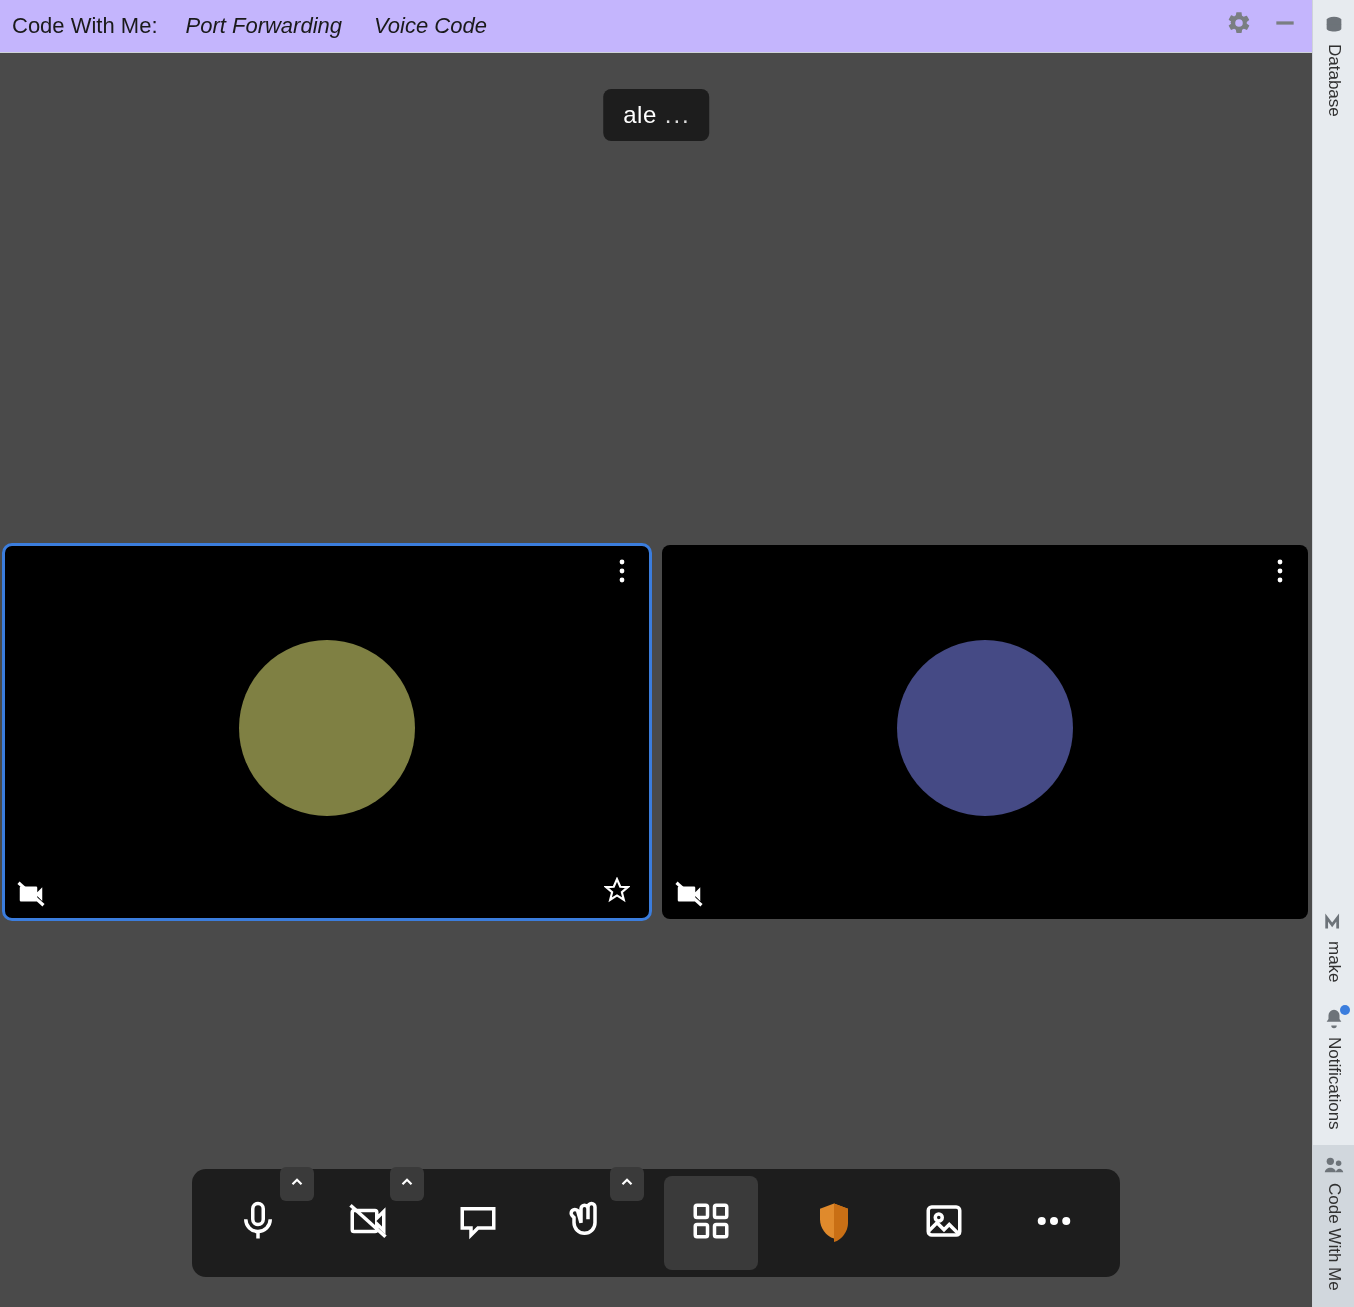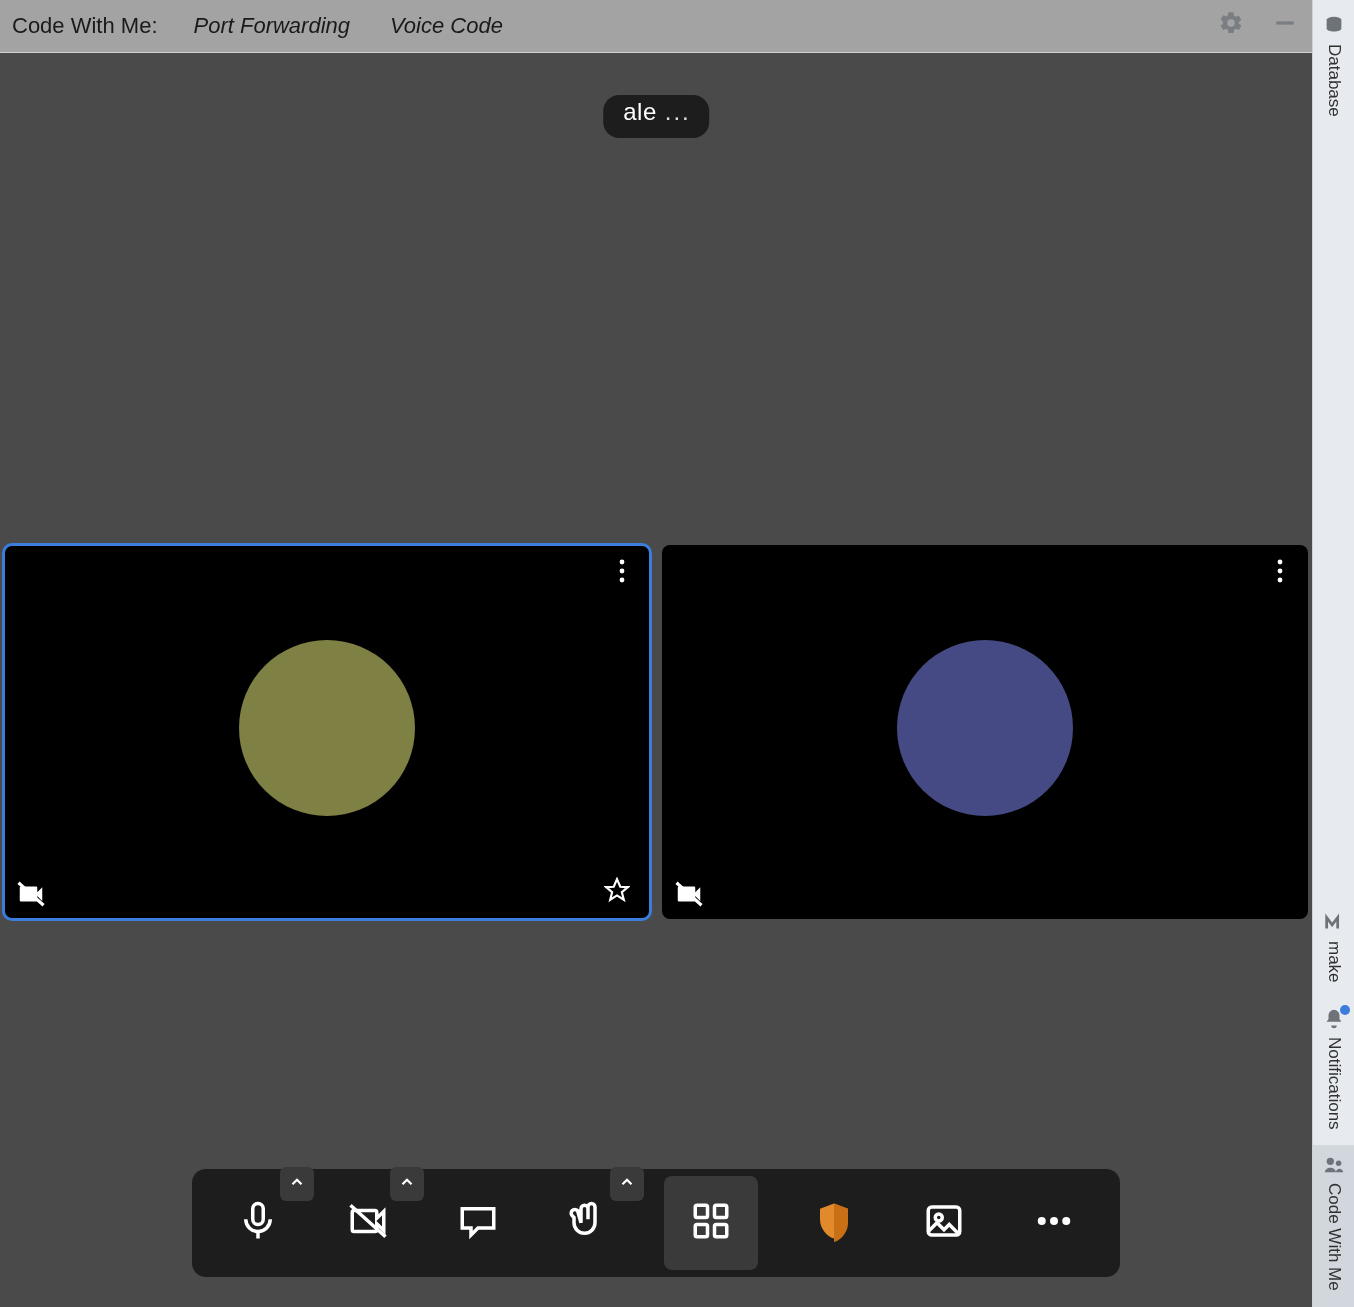--- a/index.html
+++ b/index.html
@@ -5,25 +5,25 @@
   * { box-sizing: border-box; margin: 0; padding: 0; }
   html, body { width: 1354px; height: 1307px; overflow: hidden; font-family: -apple-system, "Segoe UI", Arial, sans-serif; }
   body { display: flex; background: #4a4a4a; }
 
   
   .main-panel { flex: 1; display: flex; flex-direction: column; position: relative; }
 
   
   .header-bar {
     height: 53px;
-    background: #a3a3a3;
+    background: #c4b5fd;
     display: flex;
     align-items: center;
     padding: 0 10px;
-    gap: 20px;
+    gap: 12px;
     font-size: 22px;
     color: #1a1a1a;
     border-bottom: 1px solid #cfd3d8;
     justify-content: space-between;
   }
   .header-title { padding: 0 6px 0 2px; }
   .header-tab {
     padding: 16px 10px;
     height: 68px;
     display: flex;
@@ -52,28 +52,28 @@
   
   .call-body {
     flex: 1;
     background: #4a4a4a;
     position: relative;
   }
 
   
   .speaking-pill {
     position: absolute;
-    top: 42px;
+    top: 36px;
     left: 50%;
     transform: translateX(-50%);
     background: #1d1d1d;
     color: #fff;
     font-size: 24px;
-    padding: 3px 18px 12px 20px;
-    border-radius: 16px;
+    padding: 12px 18px 12px 20px;
+    border-radius: 8px;
     display: flex; align-items: center; gap: 8px;
     letter-spacing: 0.5px;
   }
   .speaking-pill .ellipsis { letter-spacing: 2px; opacity: .85; }
 
   
   .tiles {
     position: absolute;
     top: 492px;
     left: 4px; right: 4px;

